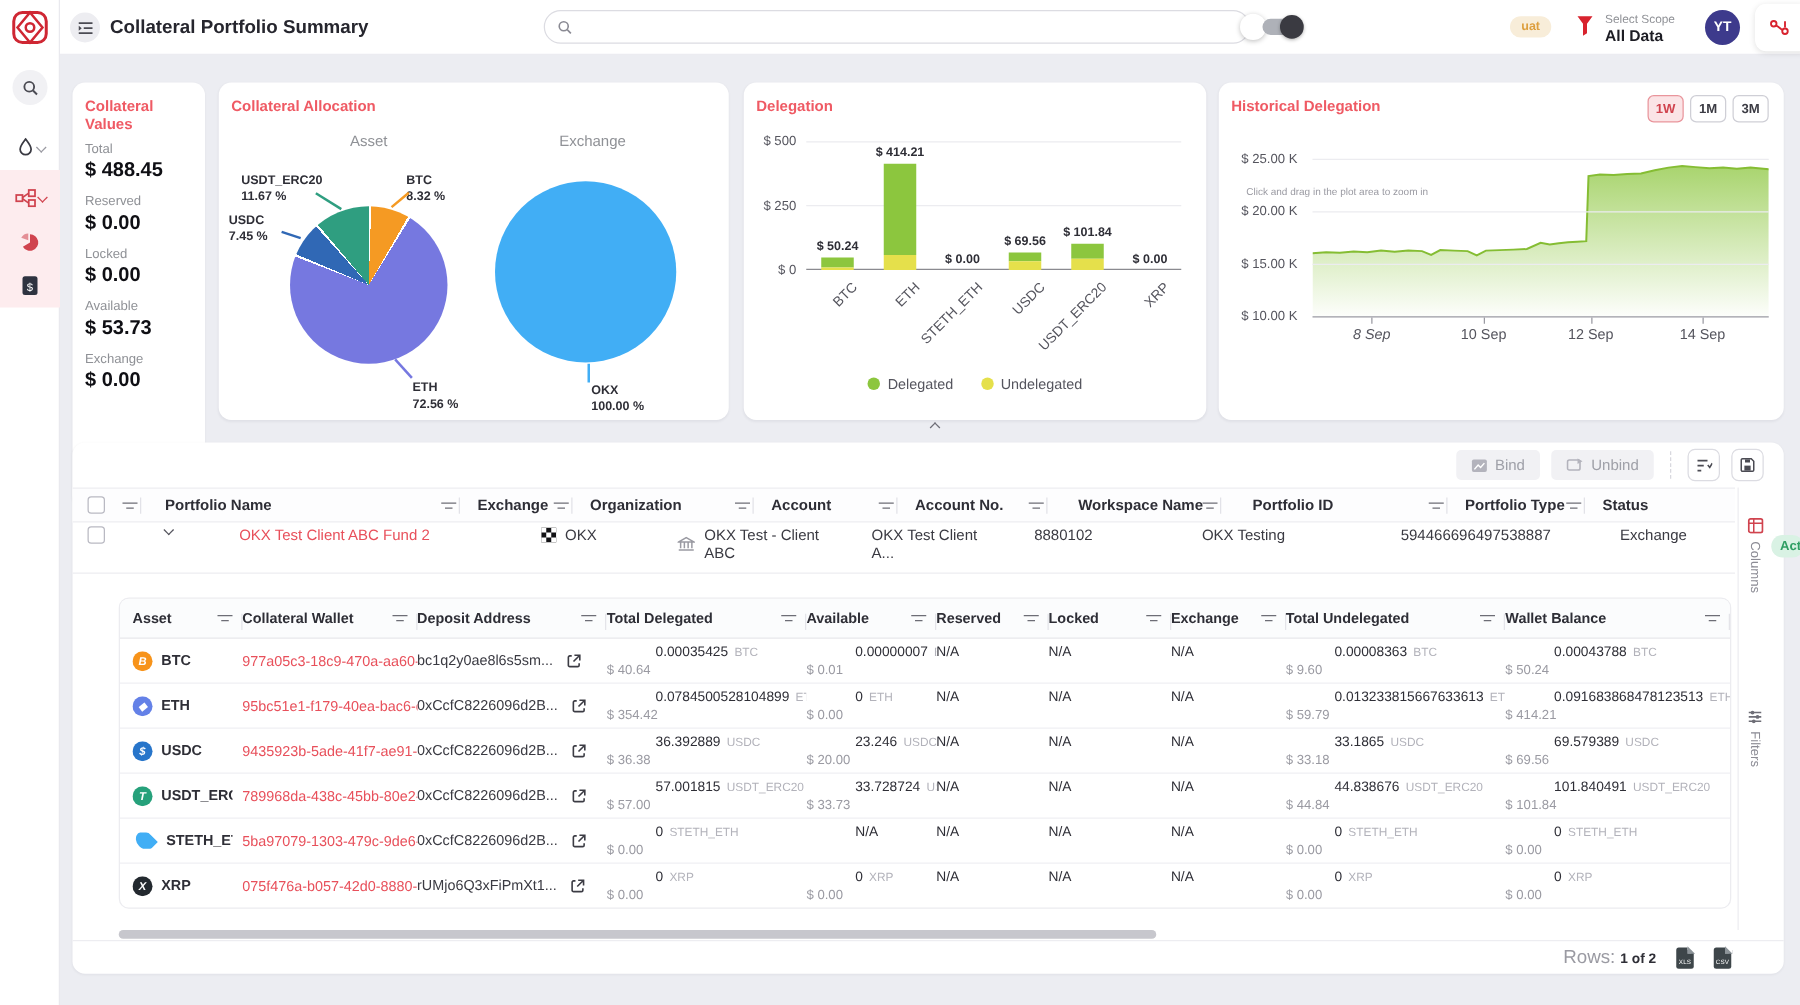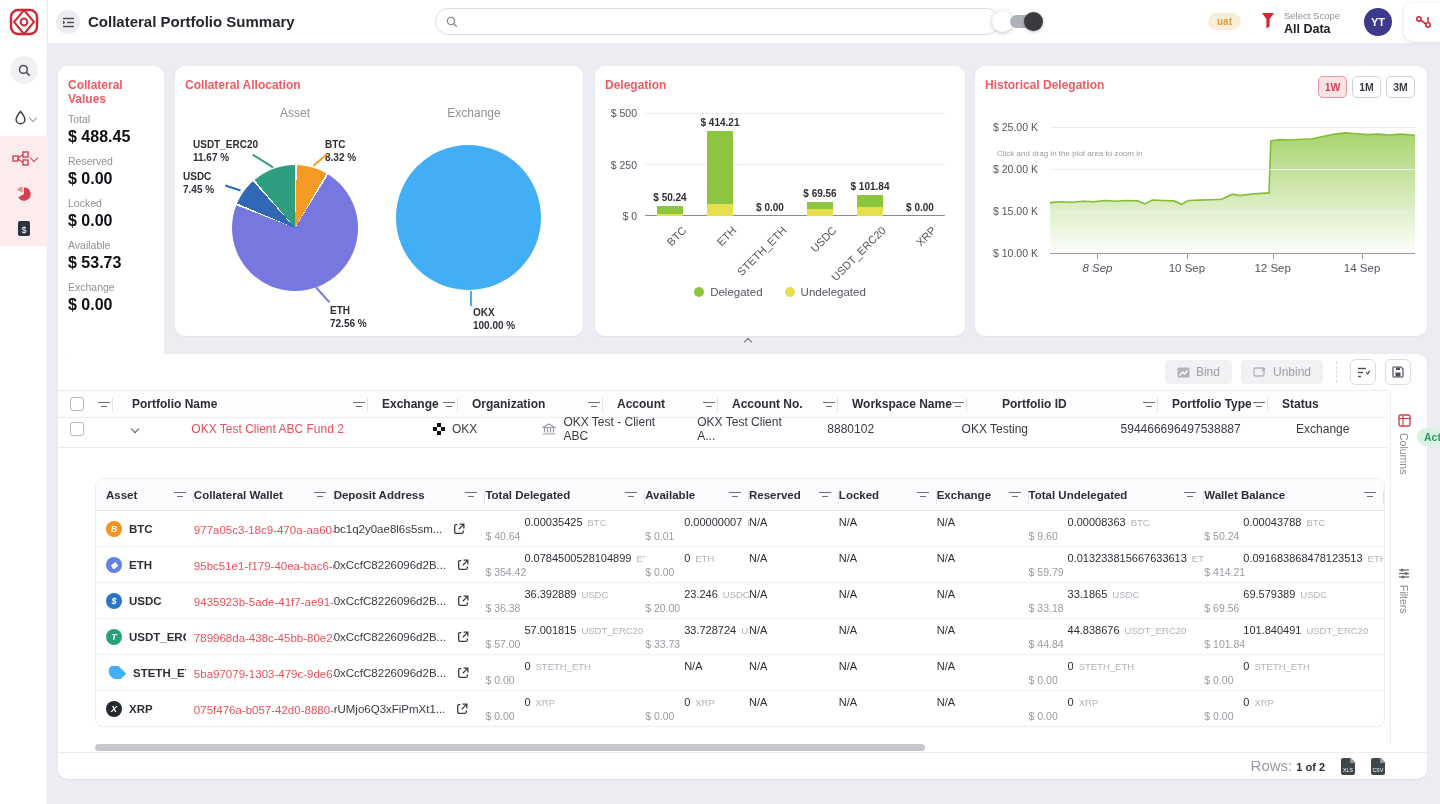--- a/index.html
+++ b/index.html
@@ -52,21 +52,21 @@
   .del-ylab { position:absolute; width:42px; text-align:right; font-size:10.5px; color:#55555e; }
   .del-plot { position:absolute; left:50px; top:47px; width:300px; height:103px; }
   .gline { position:absolute; left:0; width:100%; height:1px; background:#ececf0; }
   .del-axis { position:absolute; left:0; bottom:0; width:100%; height:1px; background:#8a8a90; }
   .del-bars { position:absolute; left:50px; top:47px; width:300px; height:103px; display:flex; align-items:flex-end; justify-content:space-around; }
   .bar-slot { position:relative; width:50px; height:100%; display:flex; flex-direction:column; justify-content:flex-end; align-items:center; }
   .bar-lbl { font-size:10px; font-weight:bold; color:#2e2e36; margin-bottom:3px; white-space:nowrap; }
   .seg { width:26px; }
   .seg:first-of-type { border-radius:1px 1px 0 0; }
   .bar-x { position:absolute; top:calc(100% + 8px); right:calc(50% - 10px); transform-origin:100% 0; transform:rotate(-45deg); white-space:nowrap; font-size:11px; color:#55555e; }
-  .del-legend { position:absolute; left:0; top:216px; width:100%; display:flex; justify-content:center; gap:22px; align-items:center; }
+  .del-legend { position:absolute; left:0; top:232px; width:100%; display:flex; justify-content:center; gap:22px; align-items:center; }
   .lg-dot { width:10px; height:10px; border-radius:50%; display:inline-block; margin-right:6px; vertical-align:-1px; }
   .lg-txt { font-size:11.5px; color:#55555e; }
 
   .hist { left:975px; top:66px; width:452px; height:270px; }
   .range-group { position:absolute; right:12px; top:10px; display:flex; gap:5px; }
   .range-btn { width:29px; height:22px; border:1px solid #cfcfd6; border-radius:5px; background:#fff; font-size:10.5px; font-weight:bold; color:#3c3c44; display:flex; align-items:center; justify-content:center; cursor:pointer; }
   .range-btn.active { background:#fbe4e6; border-color:#e9959c; color:#d0434e; }
   .hist-hint { position:absolute; left:22px; top:83px; font-size:8px; color:#9a9aa2; }
   .hist-ylab { position:absolute; left:18px; width:52px; font-size:10.5px; color:#55555e; }
   .hist-plot { position:absolute; left:75px; top:61px; width:365px; height:126px; }
@@ -77,21 +77,21 @@
   .collapse-ctl { position:absolute; left:740px; top:336px; width:16px; height:12px; display:flex; align-items:center; justify-content:center; cursor:pointer; }
 
   
   .tbl { left:58px; top:354px; width:1369px; height:425px; }
   .toolbar { position:absolute; left:0; top:0; width:100%; height:36px; display:flex; align-items:center; justify-content:flex-end; padding-right:16px; gap:9px; }
   .tb-btn { height:24px; padding:0 12px; border-radius:4px; background:#f1f1f4; border:none; color:#9fa0a8; font-size:12px; font-family:"Liberation Sans",sans-serif; display:flex; align-items:center; gap:6px; cursor:pointer; }
   .tb-divider { width:0; height:22px; border-left:1px dashed #d8d8de; margin:0 4px; }
   .icon-btn { width:26px; height:26px; border:1px solid #dcdce2; border-radius:6px; background:#fff; display:flex; align-items:center; justify-content:center; cursor:pointer; }
 
   .ohead { position:absolute; left:0; top:36px; width:1330px; height:28px; display:flex; align-items:center; border-top:1px solid #ededf1; border-bottom:1px solid #ededf1; background:#fdfdfe; padding-left:12px; }
-  .orow { position:absolute; left:0; top:56px; width:1330px; height:38px; display:flex; align-items:center; border-bottom:1px solid #ededf1; padding-left:12px;gap:34px; }
+  .orow { position:absolute; left:0; top:67px; width:1330px; height:38px; display:flex; align-items:flex-start; border-bottom:1px solid #ededf1; padding-left:12px;gap:34px; }
   .oc { display:flex; align-items:center; font-size:12px; color:#3a3a42; padding-right:6px; }
   .oc .lbl { font-weight:bold; color:#2e2e36; }
   .oc-sep { width:1px; height:13px; background:#e2e2e8; margin:0 8px 0 2px; }
   .w-chk{width:28px} .w-exp{width:34px} .w-name{width:250px} .w-exch{width:90px} .w-org{width:145px} .w-acct{width:115px} .w-accno{width:120px} .w-ws{width:150px} .w-pid{width:170px} .w-ptype{width:110px} .w-status{width:80px}
   .cbx { width:14px; height:14px; border:1.5px solid #b9b9c2; border-radius:3px; background:#fff; display:inline-block; cursor:pointer; }
   .red-link { color:#e8505b; cursor:pointer; }
   .okx-logo { width:12px; height:12px; background:repeating-conic-gradient(#121215 0% 25%, #fff 0% 50%); background-size:8px 8px; margin-right:7px; }
   .status-pill { position:absolute; left:1359px; top:74px; width:26px; height:18px; border-radius:9px; background:#d9f2e4; color:#2f9e63; font-size:10.5px; font-weight:bold; line-height:18px; padding-left:7px; overflow:hidden; }
 
   .inner { position:absolute; left:37px; top:124px; width:1290px; height:249px; border:1px solid #ececf0; border-radius:8px; background:#fff; overflow:hidden; }
@@ -437,21 +437,21 @@
             <span class="oc-sep"></span>
           </span>
         </div>
       <div class="oc w-accno" style="justify-content:space-between;">
           <span class="lbl">Account No.</span>
           <span style="display:flex;align-items:center;">
             <span class="ficon"></span>
             <span class="oc-sep"></span>
           </span>
         </div>
-      <div class="oc w-ws" style="justify-content:flex-start;">
+      <div class="oc w-ws" style="justify-content:center;">
           <span class="lbl">Workspace Name</span>
           <span style="display:flex;align-items:center;">
             <span class="ficon"></span>
             <span class="oc-sep"></span>
           </span>
         </div>
       <div class="oc w-pid" style="justify-content:space-between;">
           <span class="lbl">Portfolio ID</span>
           <span style="display:flex;align-items:center;">
             <span class="ficon"></span>

